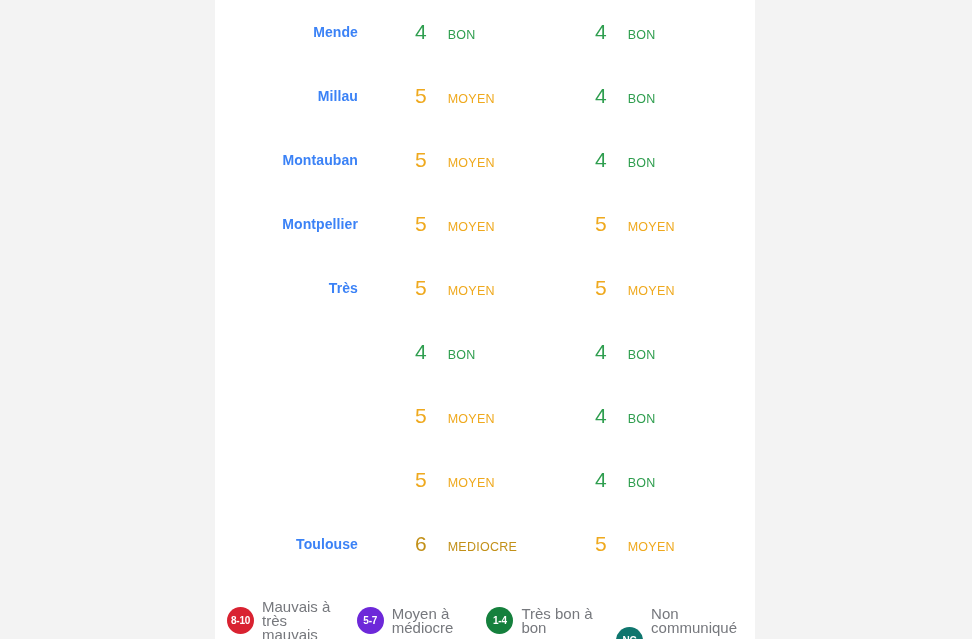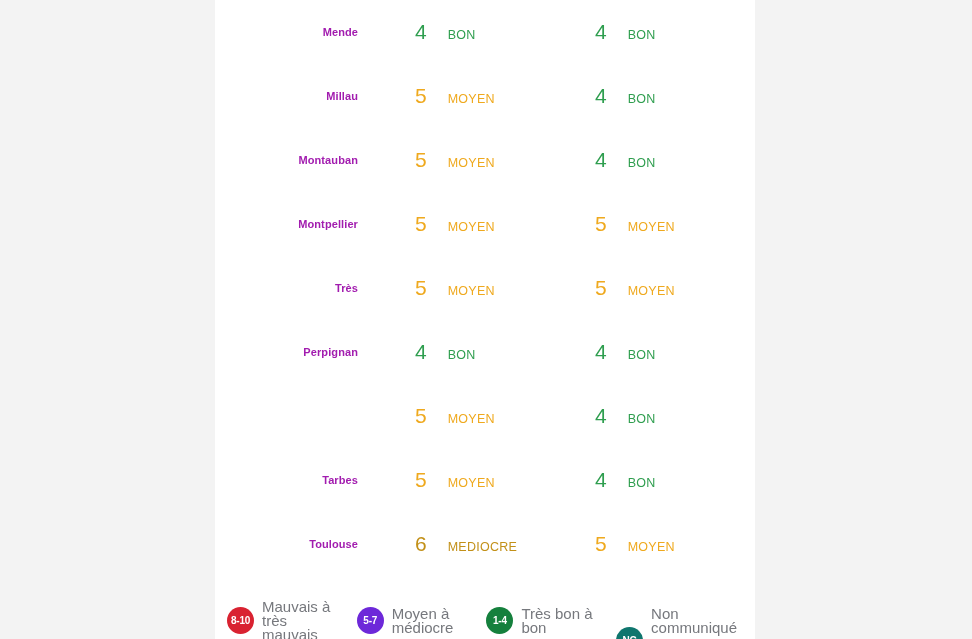--- a/index.html
+++ b/index.html
@@ -34,23 +34,23 @@
   }
   .rank-row {
     position: relative;
     height: 64px;
   }
   .city-name {
     position: absolute;
     left: 0;
     width: 143px;
     text-align: right;
-    font-size: 11px;
+    font-size: 14px;
     font-weight: bold;
-    color: #a21caf;
+    color: #3b82f6;
     letter-spacing: 0.1px;
     line-height: 64px;
     white-space: nowrap;
   }
   .score-cell {
     position: absolute;
     line-height: 64px;
     white-space: nowrap;
   }
   .score-cell.col-1 { left: 200px; }
@@ -132,30 +132,28 @@
           <div class="city-name">Montpellier</div>
           <div class="score-cell col-1 q-moyen"><span class="score-num">5</span><span class="score-label">MOYEN</span></div>
           <div class="score-cell col-2 q-moyen"><span class="score-num">5</span><span class="score-label">MOYEN</span></div>
         </div>
         <div class="rank-row">
           <div class="city-name">Très</div>
           <div class="score-cell col-1 q-moyen"><span class="score-num">5</span><span class="score-label">MOYEN</span></div>
           <div class="score-cell col-2 q-moyen"><span class="score-num">5</span><span class="score-label">MOYEN</span></div>
         </div>
         <div class="rank-row">
-          <div class="city-name">Perpignan</div>
           <div class="score-cell col-1 q-bon"><span class="score-num">4</span><span class="score-label">BON</span></div>
           <div class="score-cell col-2 q-bon"><span class="score-num">4</span><span class="score-label">BON</span></div>
         </div>
         <div class="rank-row">
           <div class="score-cell col-1 q-moyen"><span class="score-num">5</span><span class="score-label">MOYEN</span></div>
           <div class="score-cell col-2 q-bon"><span class="score-num">4</span><span class="score-label">BON</span></div>
         </div>
         <div class="rank-row">
-          <div class="city-name">Tarbes</div>
           <div class="score-cell col-1 q-moyen"><span class="score-num">5</span><span class="score-label">MOYEN</span></div>
           <div class="score-cell col-2 q-bon"><span class="score-num">4</span><span class="score-label">BON</span></div>
         </div>
         <div class="rank-row">
           <div class="city-name">Toulouse</div>
           <div class="score-cell col-1 q-mediocre"><span class="score-num">6</span><span class="score-label">MEDIOCRE</span></div>
           <div class="score-cell col-2 q-moyen"><span class="score-num">5</span><span class="score-label">MOYEN</span></div>
         </div>
       </div>
 

